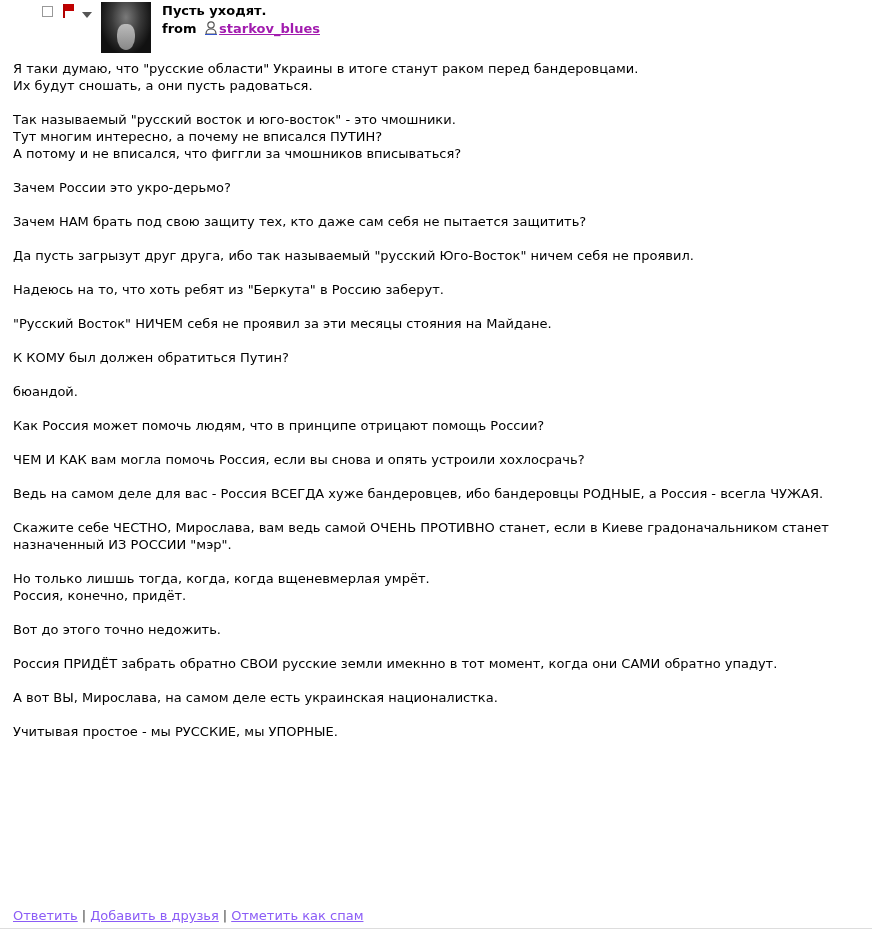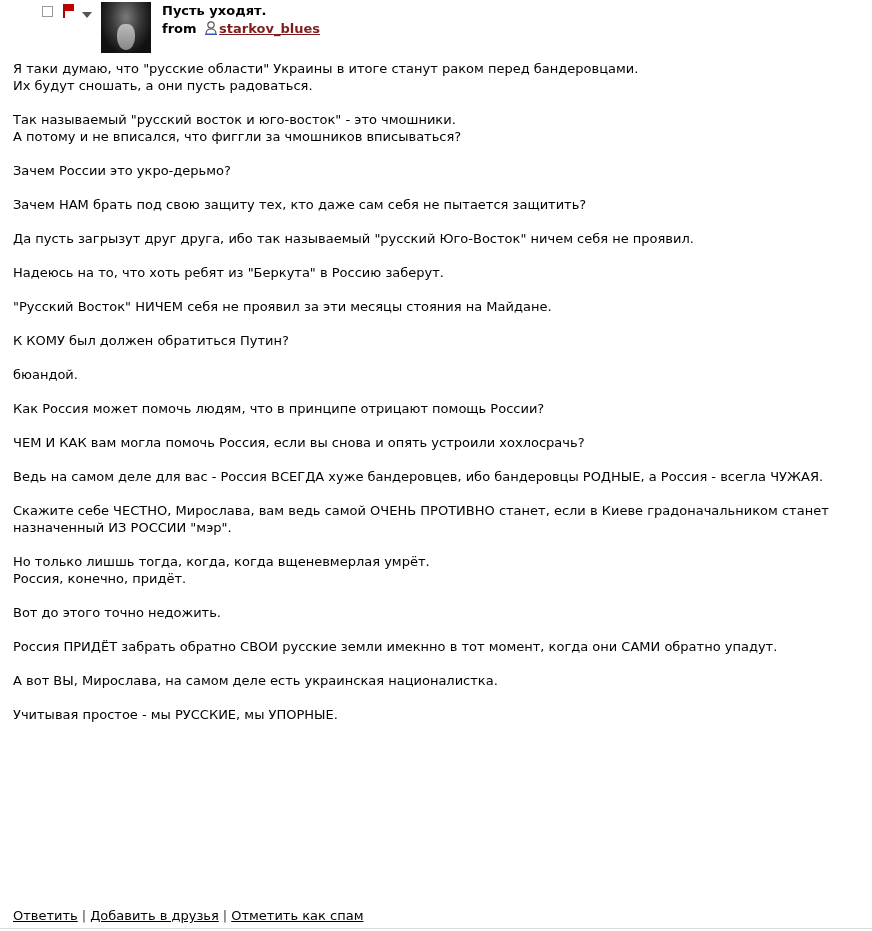--- a/index.html
+++ b/index.html
@@ -8,27 +8,27 @@
   .header { position:absolute; left:0; top:0; height:56px; width:872px;margin-left:48px; }
   .checkbox { position:absolute; left:-6px; top:6px; width:9px; height:9px; border:1px solid #999; background:#fff; }
   .flag { position:absolute; left:15px; top:4px; width:12px; height:14px; }
   .caret { position:absolute; left:34px; top:12px; width:0; height:0;
            border-left:5px solid transparent; border-right:5px solid transparent; border-top:6px solid #555; }
   .avatar { position:absolute; left:53px; top:2px; width:50px; height:51px;
             background: radial-gradient(ellipse at 50% 30%, #7a7a7a 0%, #3a3a3a 40%, #111 75%); }
   .avatar .beard { position:absolute; left:16px; top:22px; width:18px; height:26px; background:linear-gradient(#bbb,#888); border-radius:40% 40% 50% 50%; }
   .subject { position:absolute; left:114px; top:3px; font-weight:bold; font-size:13px; }
   .from { position:absolute; left:114px; top:21px; font-weight:bold; font-size:13px; }
-  .from a { color:#7f1d1d; text-decoration:underline; }
+  .from a { color:#a21caf; text-decoration:underline; }
   .usericon { display:inline-block; width:12px; height:14px; vertical-align:-2px; margin:0 2px 0 4px; }
   .body { position:absolute; left:13px; top:60px; width:850px; line-height:17px; font-size:13px; }
   .para { margin:0 0 17px 0; }
   .para .line { display:block; }
   .footer { position:absolute; left:13px; top:908px; font-size:13px; color:#000; }
-  .footer a { color:#000000; text-decoration:underline; }
+  .footer a { color:#8b5cf6; text-decoration:underline; }
   .footer .sep { margin:0 4px; color:#444; }
   .bottomline { position:absolute; left:0; top:928px; width:872px; height:1px; background:#ddd; }
 </style>
 </head>
 <body>
 
 <div class="header">
   <div class="checkbox"></div>
   <svg class="flag" viewBox="0 0 12 14">
     <rect x="0" y="0" width="2" height="14" fill="#b00000"></rect>
@@ -49,20 +49,21 @@
   </div>
 </div>
 
 <div class="body" id="msgbody">
     <div class="para">
       <span class="line">Я таки думаю, что "русские области" Украины в итоге станут раком перед бандеровцами.</span>
       <span class="line">Их будут сношать, а они пусть радоваться.</span>
     </div>
     <div class="para">
       <span class="line">Так называемый "русский восток и юго-восток" - это чмошники.</span>
+      <span class="line">Тут многим интересно, а почему не вписался ПУТИН?</span>
       <span class="line">А потому и не вписался, что фиггли за чмошников вписываться?</span>
     </div>
     <div class="para">
       <span class="line">Зачем России это укро-дерьмо?</span>
     </div>
     <div class="para">
       <span class="line">Зачем НАМ брать под свою защиту тех, кто даже сам себя не пытается защитить?</span>
     </div>
     <div class="para">
       <span class="line">Да пусть загрызут друг друга, ибо так называемый "русский Юго-Восток" ничем себя не проявил.</span>

